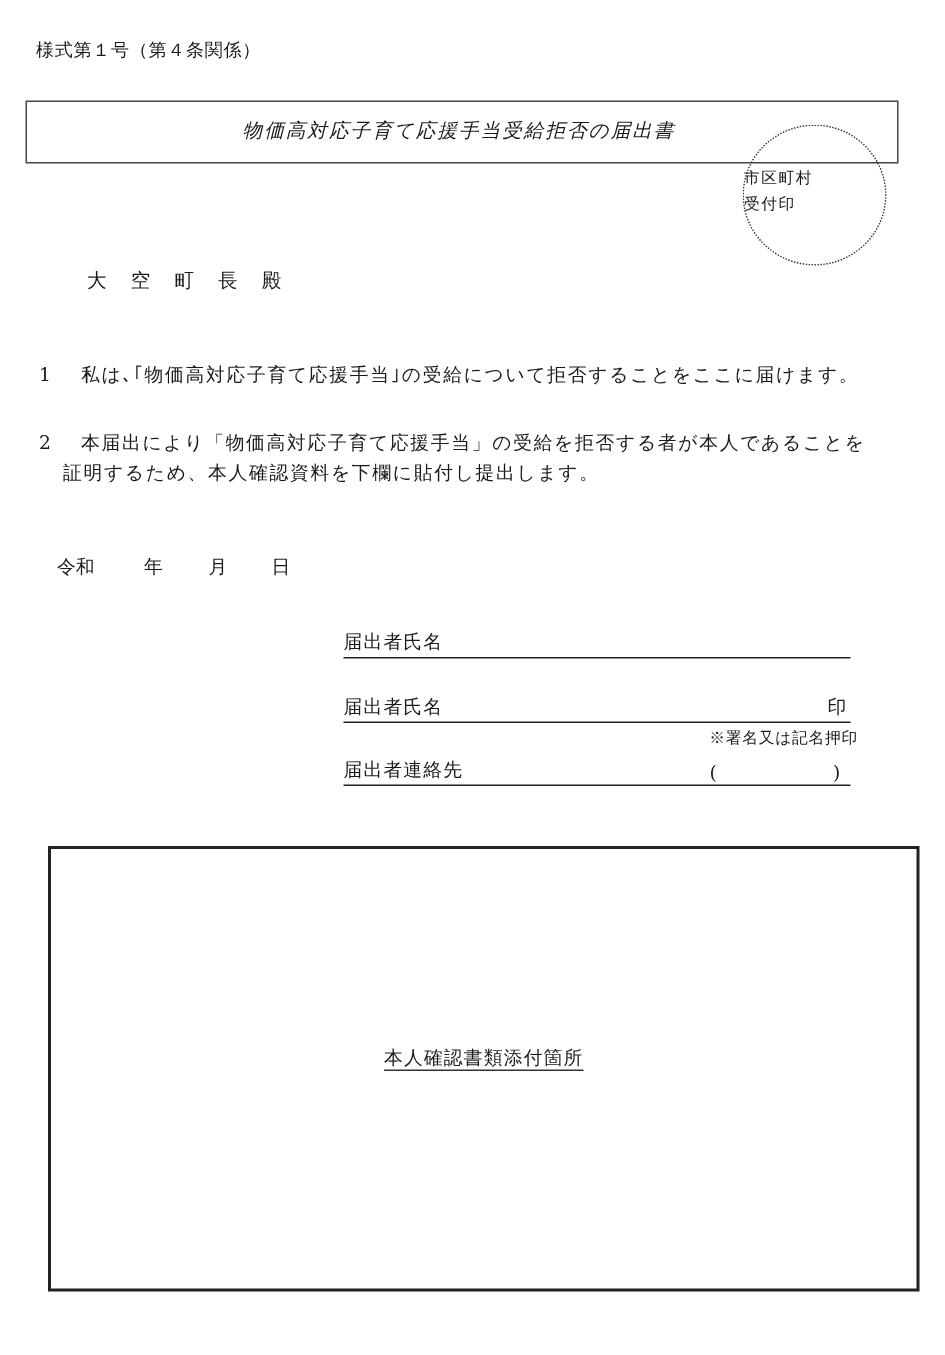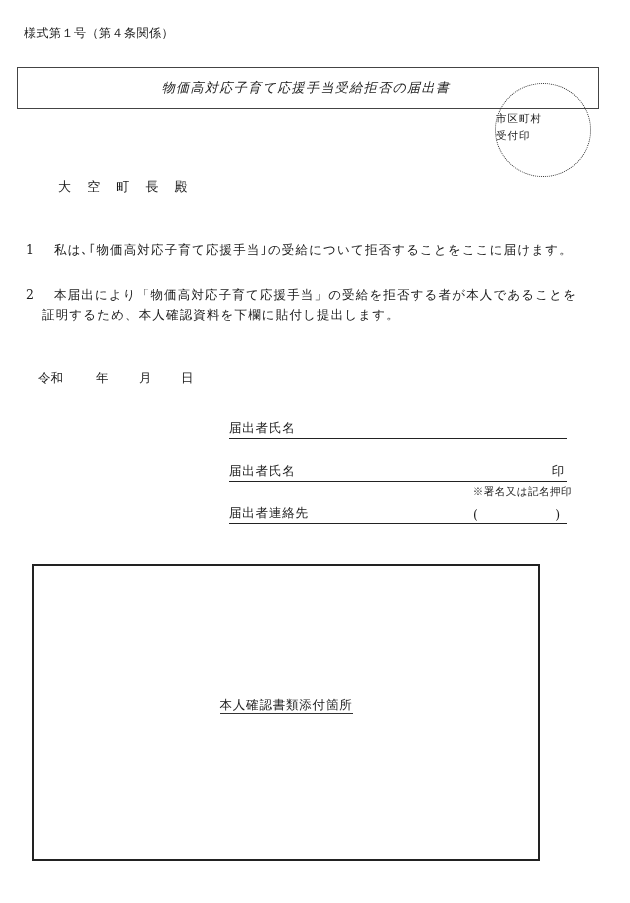--- a/index.html
+++ b/index.html
@@ -90,21 +90,21 @@
     .field .paren-l { position: absolute; left: 244px; bottom: 1px; }
     .field .paren-r { position: absolute; right: 6px; bottom: 1px; }
     .sign-note {
       right: 58px; top: 485px;
       font-size: 10.5px;
       letter-spacing: 0.5px;
     }
     .attach-box {
       position: absolute;
       left: 32px; top: 564px;
-      width: 508px; height: 297px;
+      width: 581px; height: 297px;
       border: 2px solid #222;
       box-sizing: border-box;
     }
     .attach-title {
       position: absolute;
       left: 0; right: 0; top: 131px;
       text-align: center;
       font-size: 12.5px;
       letter-spacing: 0.8px;
     }

